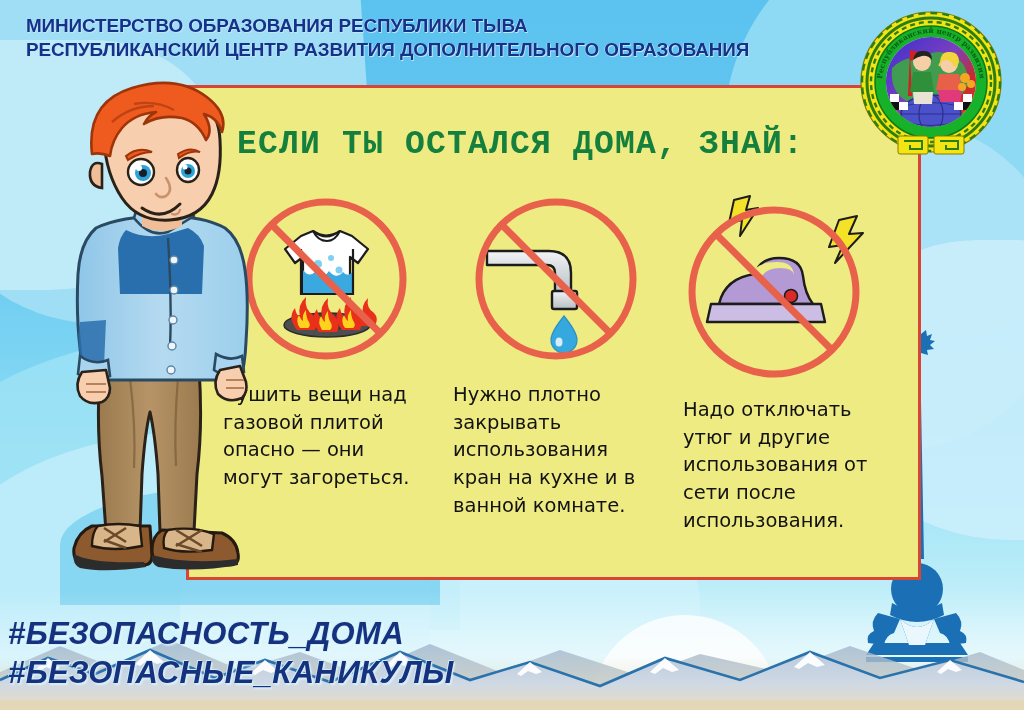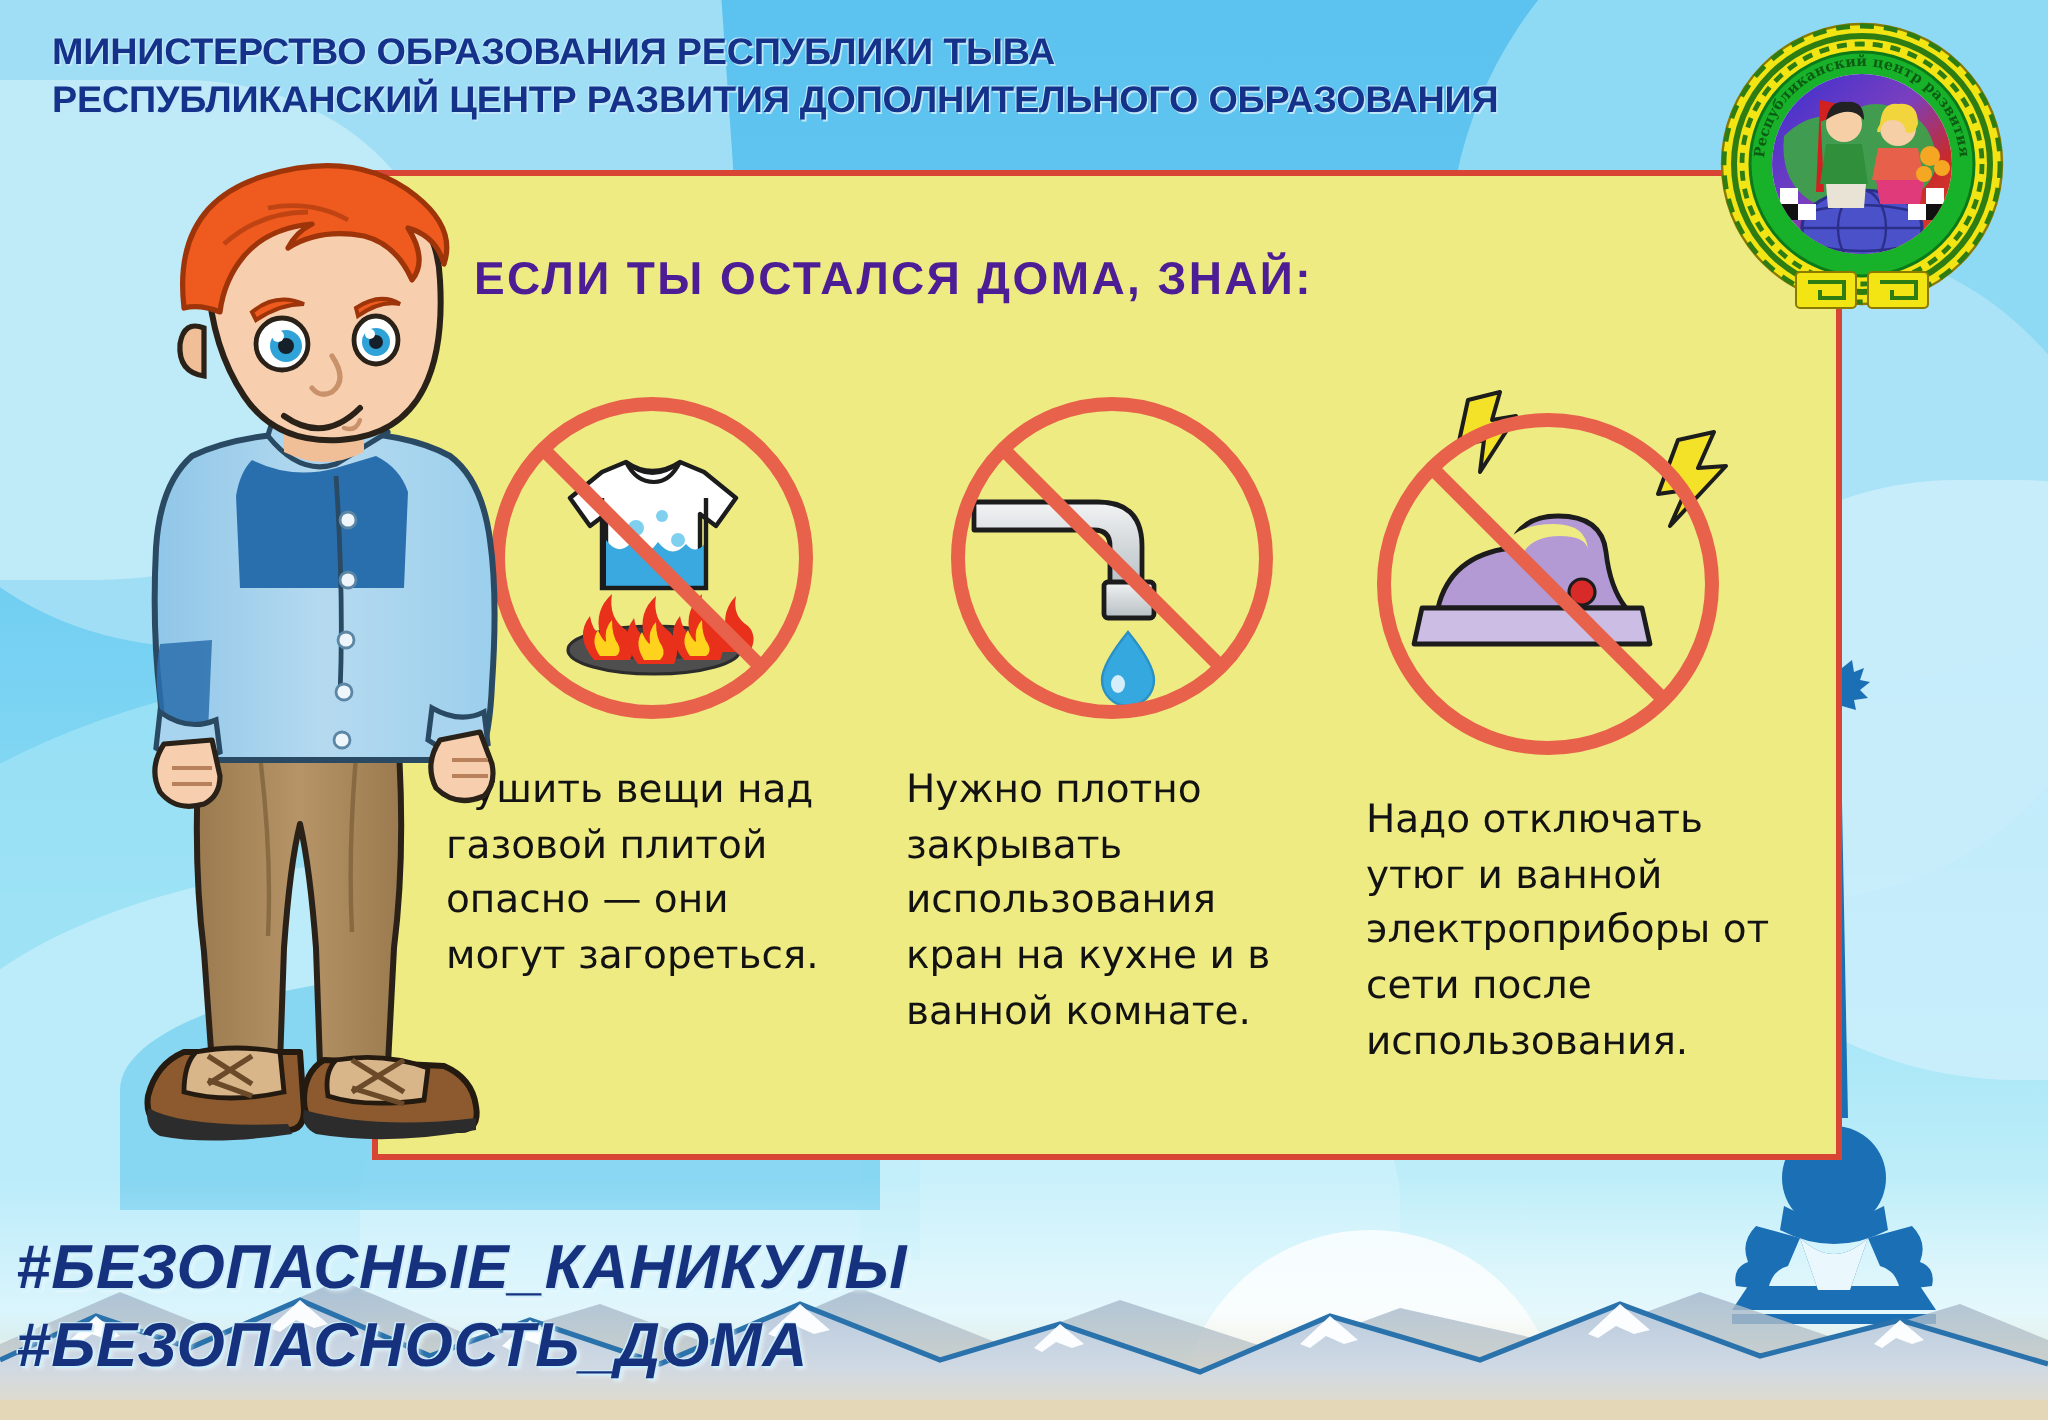--- a/index.html
+++ b/index.html
@@ -105,25 +105,25 @@
 
   
   .panel {
     position:absolute; left:186px; top:85px;
     width:735px; height:495px; z-index:20;
     background:#efeb83;
     border:3px solid #d94535;
   }
   .panel-title {
     position:absolute; left:48px; top:38px;
-    font-size:23px; font-weight:bold;
-    color:#4c1d95;
+    font-size:33px; font-weight:bold;
+    color:#15803d;
     letter-spacing:1.2px;
     white-space:nowrap;
-    font-family:Liberation Sans, sans-serif;
+    font-family:Liberation Mono, monospace;
   }
 
   .cards {
     position:absolute; left:34px; top:104px;
     width:670px; display:flex; gap:24px;
   }
   .card { width:206px; position:relative; }
   .card-icon {
     width:175px; height:175px;
     position:relative; margin:0 auto 14px;
@@ -415,21 +415,21 @@
             <circle cx="112" cy="104" r="6.5" fill="#d92a2a" stroke="#1c1c1c" stroke-width="1.6"></circle>
 
             <path d="M32 112 h110 l4 18 h-118z" fill="#cbbde3" stroke="#1c1c1c" stroke-width="2.4" stroke-linejoin="round"></path>
 
             <g class="ban">
               <circle cx="95" cy="100" r="82" fill="none" stroke="#e8614a" stroke-width="7"></circle>
               <line x1="37" y1="42" x2="153" y2="158" stroke="#e8614a" stroke-width="7"></line>
             </g>
           </svg>
         </div>
-        <div class="card-text">Надо отключать утюг и ванной электроприборы от сети после использования.</div>
+        <div class="card-text">Надо отключать утюг и другие использования от сети после использования.</div>
       </div>
 
     </div>
   </div>
 
   <svg class="boy" viewBox="0 0 250 520">
     <defs>
       <linearGradient id="shirtg" x1="0" y1="0" x2="1" y2="0">
         <stop offset="0" stop-color="#8fc6e8"></stop>
         <stop offset="0.5" stop-color="#b5daf0"></stop>
@@ -519,17 +519,17 @@
       <circle cx="147" cy="89" r="2.5" fill="#ffffff"></circle>
     </g>
 
     <path d="M128 100 q8 12 0 18 q-6 3 -10 -2" fill="none" stroke="#c9926b" stroke-width="2.6" stroke-linecap="round"></path>
 
     <path d="M104 130 q20 14 38 -4" fill="none" stroke="#2a2118" stroke-width="3" stroke-linecap="round"></path>
     <path d="M134 136 q6 2 8 -4" fill="none" stroke="#c9926b" stroke-width="2.2" stroke-linecap="round"></path>
   </svg>
 
   <div class="hashtags">
+    <div class="hashtag">#БЕЗОПАСНОСТЬ_ДОМА</div>
     <div class="hashtag">#БЕЗОПАСНЫЕ_КАНИКУЛЫ</div>
-    <div class="hashtag">#БЕЗОПАСНОСТЬ_ДОМА</div>
   </div>
 
 </div>
 
 </body></html>

